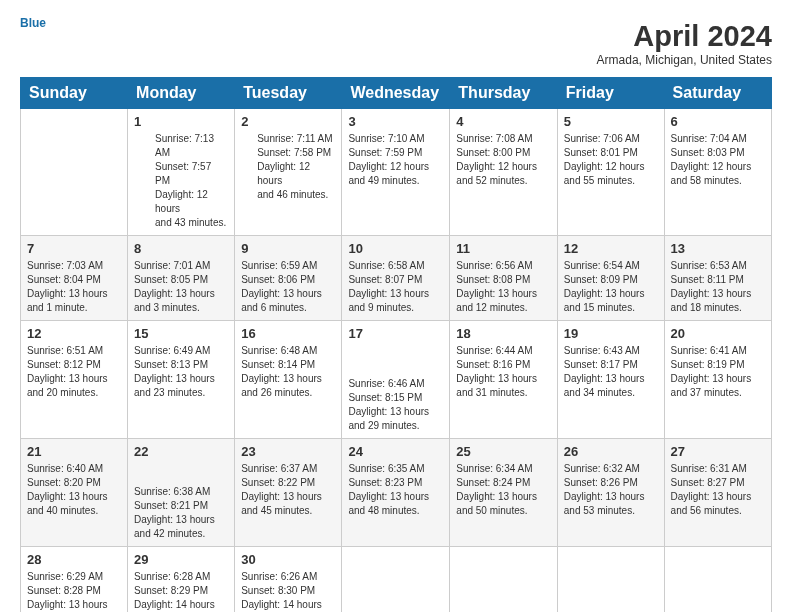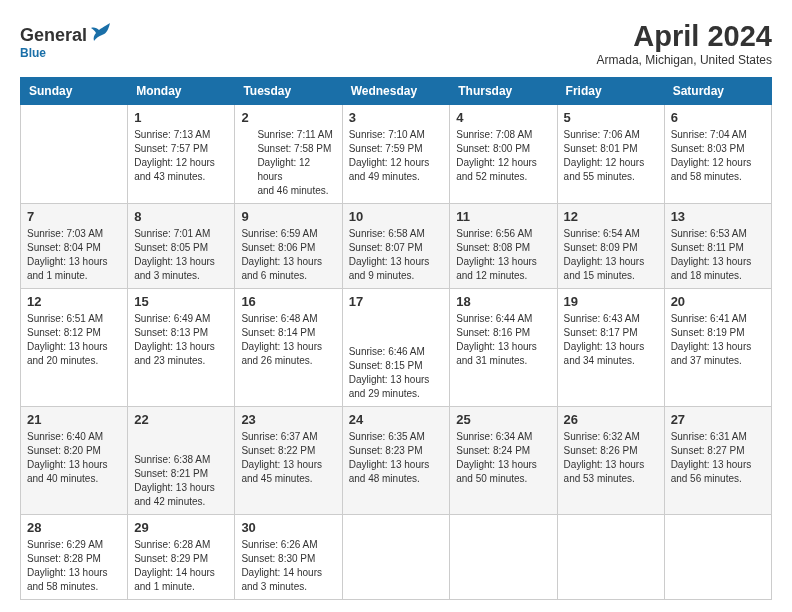--- a/index.html
+++ b/index.html
@@ -49,21 +49,21 @@
     }
     table {
       width: 100%;
       border-collapse: collapse;
     }
     thead tr th {
       background-color: #1a6fa8;
       color: #fff;
       text-align: left;
       padding: 6px 8px;
-      font-size: 12px;
+      font-size: 16px;
       font-weight: bold;
       border: 1px solid #1a6fa8;
     }
     tbody tr td {
       border: 1px solid #ccc;
       vertical-align: top;
       padding: 5px 6px;
       width: 108px;
       min-height: 80px;
     }
@@ -88,28 +88,20 @@
     .empty-cell {
       background-color: #f9f9f9;
     }
   </style>
 </head>
 <body>
 
 <div class="header">
   <div class="logo">
     <div style="display:flex;flex-direction:column;align-items:flex-start;">
-      <div style="display:flex;align-items:center;gap:2px;">
-        <span class="logo-text-general">General</span>
-        <span class="logo-bird">
-          <svg width="24" height="24" viewBox="0 0 24 24" fill="#1a6fa8">
-            <path d="M21 3 C21 3 14 7 10 10 C8 8 5 7 2 8 C4 9 6 11 7 13 C5 15 4 18 5 21 C7 18 10 16 13 15 C16 14 19 12 21 3Z"></path>
-          </svg>
-        </span>
-      </div>
       <span class="logo-text-blue" style="margin-top:-4px;">Blue</span>
     </div>
   </div>
   <div class="title-block">
     <div class="month-title">April 2024</div>
     <div class="location-title">Armada, Michigan, United States</div>
   </div>
 </div>
 
 <table>
@@ -122,21 +114,21 @@
       <th>Thursday</th>
       <th>Friday</th>
       <th>Saturday</th>
     </tr>
   </thead>
   <tbody id="calendar-body">
   <tr>
         <td class="empty-cell"></td>
         <td>
           <span class="day-number">1</span>
-          <div class="day-info" style="white-space: pre-line;">Sunrise: 7:13 AM
+          <div class="day-info" style="white-space: pre-line; margin-left: 21px;">Sunrise: 7:13 AM
 Sunset: 7:57 PM
 Daylight: 12 hours
 and 43 minutes.</div>
         </td>
         <td>
           <span class="day-number">2</span>
           <div class="day-info" style="white-space: pre-line; margin-left: 16px;">Sunrise: 7:11 AM
 Sunset: 7:58 PM
 Daylight: 12 hours
 and 46 minutes.</div>

